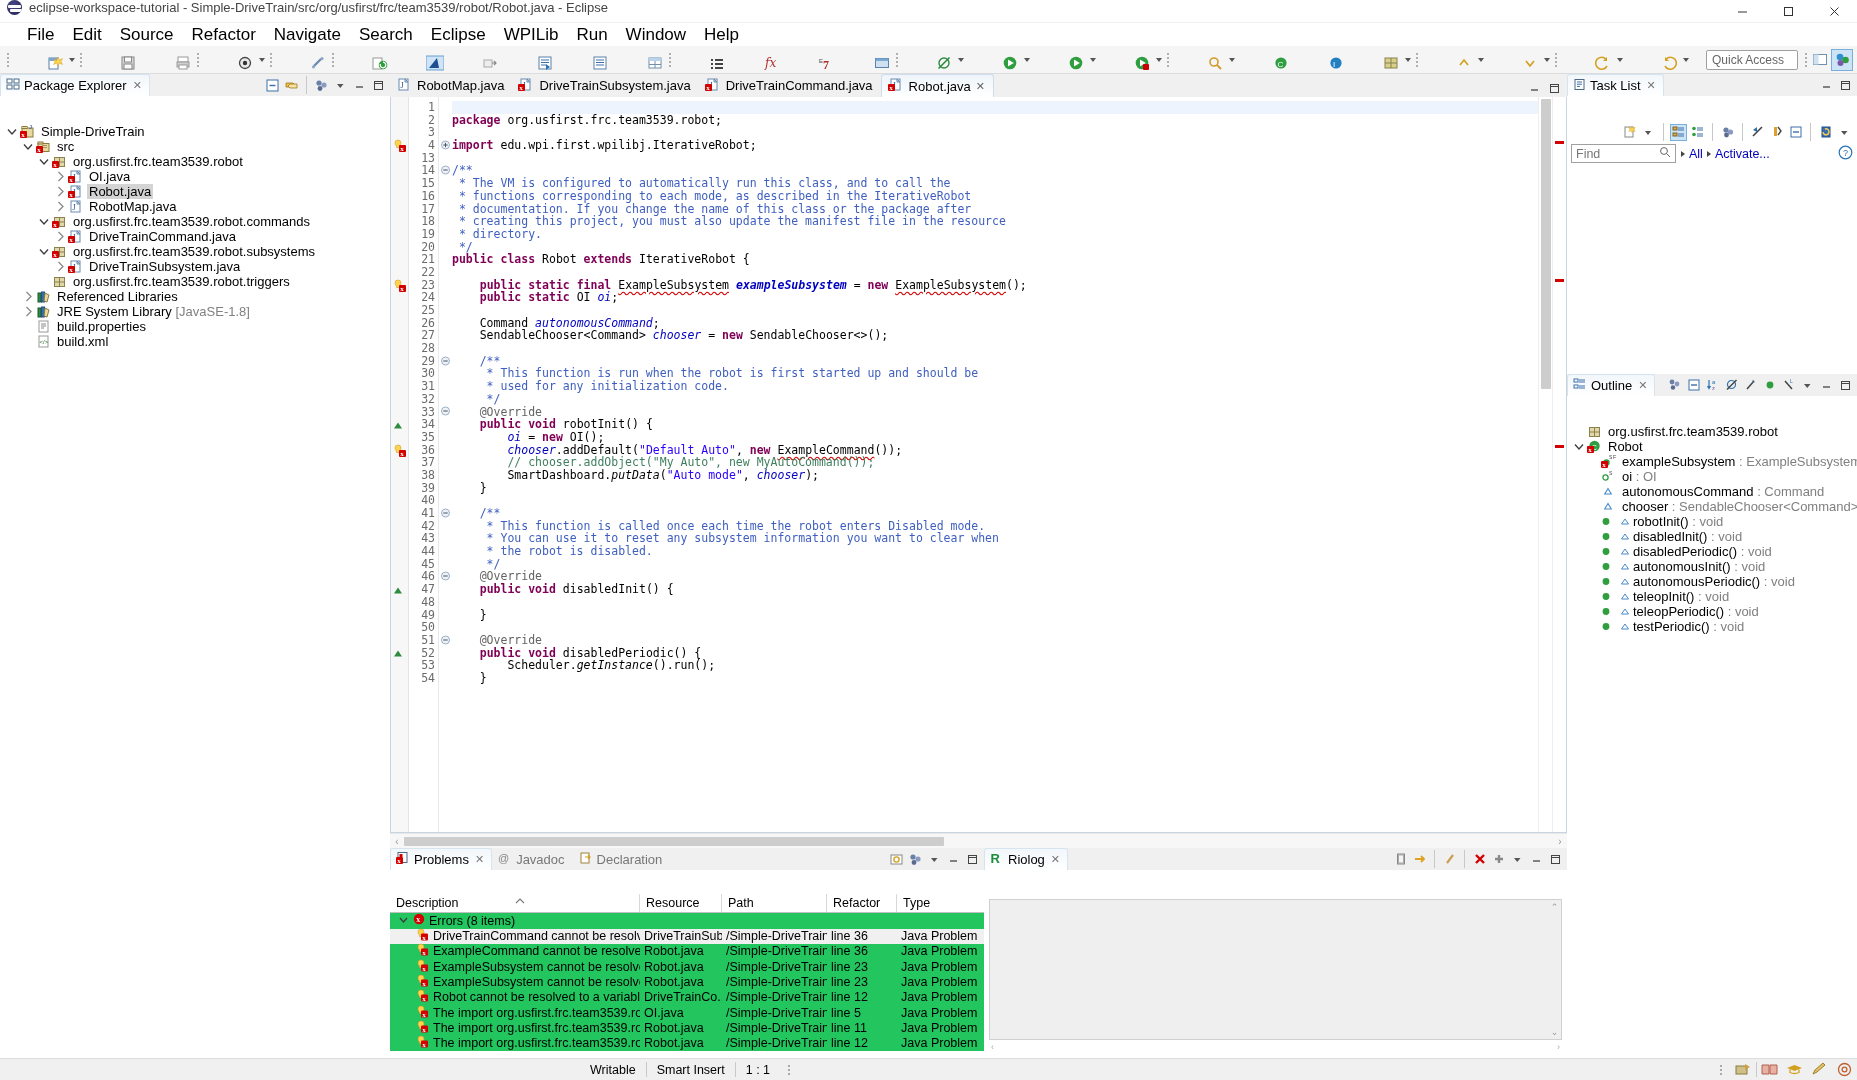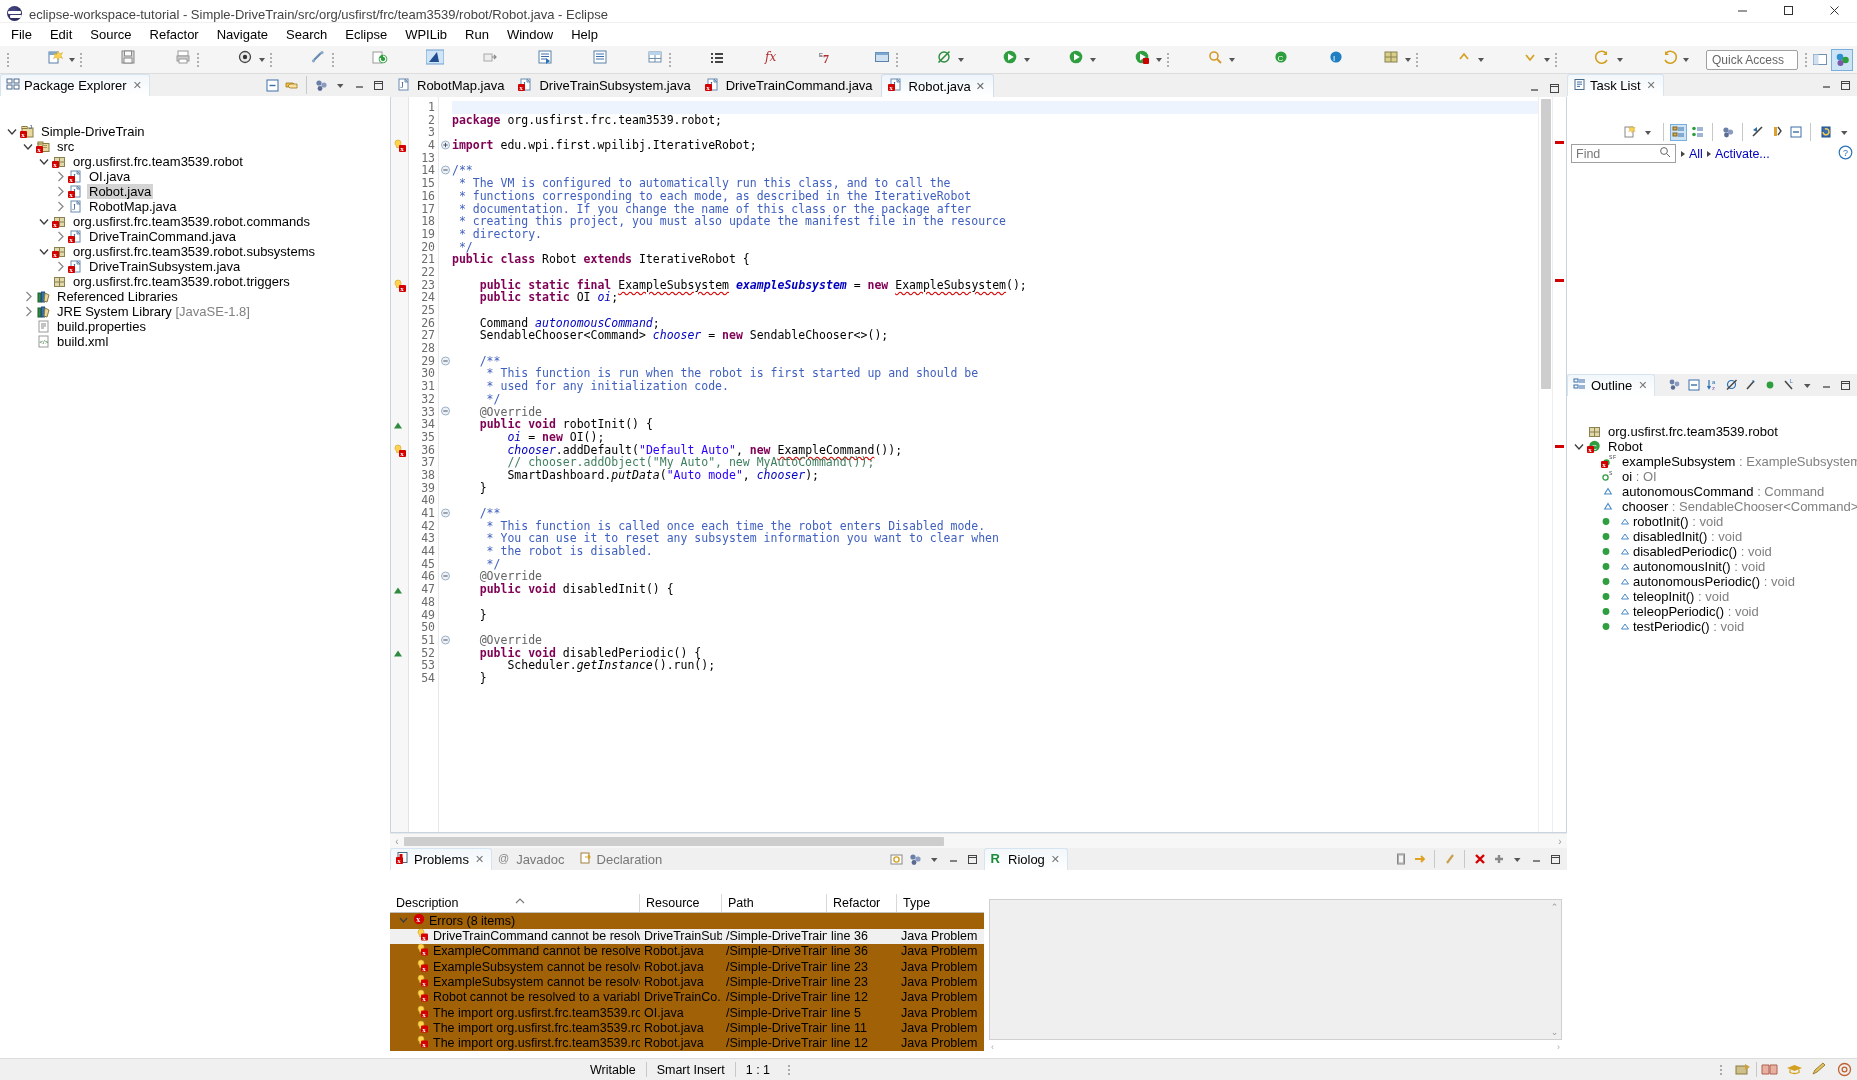--- a/index.html
+++ b/index.html
@@ -9,21 +9,21 @@
     overflow: hidden;
     background: #f0f0f0;
     font-family: "Liberation Sans", sans-serif;
     font-size: 13px;
     color: #000;
   }
   .app { width: 1857px; height: 1080px; display: flex; flex-direction: column; background: #f0f0f0; }
 
   
   .titlebar {
-    height: 23px; background: #ffffff; display: flex; align-items: flex-end;
+    height: 23px; background: #ffffff; display: flex; align-items: flex-start;
     border-bottom: 1px solid #f0f0f0; flex: 0 0 23px;
   }
   .titlebar .tb-icon { width: 16px; height: 16px; margin: 0 6px 0 7px; position: relative; }
   .eclipse-logo {
     width: 15px; height: 15px; border-radius: 50%;
     background: radial-gradient(circle at 40% 35%, #4a4a8a 0%, #2b2b5e 70%);
     position: relative; overflow: hidden;
   }
   .eclipse-logo:before {
     content:""; position:absolute; left:1px; right:1px; top:5px; height:2.5px; background:#fff; border-radius:1px;
@@ -33,33 +33,33 @@
   }
   .titlebar .title-text { font-size: 13px; color: #444; white-space: nowrap; }
   .titlebar .spacer { flex: 1; }
   .win-btns { display: flex; height: 23px; }
   .win-btn { width: 46px; height: 23px; display: flex; align-items: center; justify-content: center; color: #333; font-size: 12px; }
   .win-btn svg { display:block; }
 
   
   .menubar {
     height: 23px; background: #ffffff; display: flex; align-items: center;
-    padding-left: 2px; flex: 0 0 23px; font-size: 13px;
+    padding-left: 18px; flex: 0 0 23px; font-size: 17px;
   }
   .menubar .mi { padding: 2px 9px; color: #000; white-space: nowrap; }
 
   
   .toolbar {
     height: 28px; background: #f5f5f5; border-bottom: 1px solid #dcdcdc;
     display: flex; align-items: center; padding: 0 4px; flex: 0 0 28px; gap: 0px;
   }
   .tb-sep { width: 1px; height: 18px; background: #c8c8c8; margin: 0 4px; }
   .tb-dots { width:3px; height:18px; display:flex; flex-direction:column; justify-content:center; align-items:center; gap:2px; margin:0 2px;}
   .tb-dots i { width:2px;height:2px;background:#b0b0b0;display:block; }
-  .tb-item { width: 22px; height: 22px; display: flex; align-items: flex-start; justify-content: center; position: relative; margin-left: 33px; }
+  .tb-item { width: 22px; height: 22px; display: flex; align-items: flex-end; justify-content: center; position: relative; margin-left: 33px; }
   .tb-caret { width: 11px; height: 22px; display: flex; align-items: center; justify-content: center; }
   .tb-caret:after { content:""; border-left:3.5px solid transparent; border-right:3.5px solid transparent; border-top:4px solid #555; }
   .toolbar .spacer { flex: 1; }
   .quick-access {
     border: 1px solid #a0a0a0; background: #fff; height: 20px; width: 92px;
     font-size: 12px; color: #666; padding: 0 5px; display: flex; align-items: center;
     border-radius: 2px; margin-right: 4px;
   }
   .persp-btn { width: 22px; height: 22px; display:flex;align-items:center;justify-content:center; }
   .persp-btn.active { background: #cde4f7; border: 1px solid #7aaedb; }
@@ -150,21 +150,21 @@
 
   .hscroll { height: 15px; background: #f7f7f7; display:flex; align-items:center; border-top:1px solid #e8e8e8;}
   .hthumb { height: 9px; background: #cdcdcd; border-radius: 1px; }
 
   
   .bottom-row { height: 210px; flex: 0 0 210px; display: flex; gap: 0; }
   .problems-panel { flex: 1; display: flex; flex-direction: column; min-width:0; }
   .riolog-panel { width: 583px; flex: 0 0 583px; display: flex; flex-direction: column; }
 
   .prob-summary { font-size: 12.5px; padding: 2px 4px; background: #fff; }
-  .prob-table { display: flex; flex-direction: column; font-size: 12.5px; background:#a16207; flex:1; min-height:0;}
+  .prob-table { display: flex; flex-direction: column; font-size: 12.5px; background:#22c55e; flex:1; min-height:0;}
   .prob-head { display: flex; height: 19px; background: #fff; border-bottom: 1px solid #c0c0c0; }
   .prob-head .th {
     border-right: 1px solid #d8d8d8; padding: 1px 6px; display: flex; align-items: center;
     position: relative; white-space: nowrap; overflow: hidden;
   }
   .sort-caret { position:absolute; left:50%; top:0px; }
   .prob-rows { flex:1; overflow:hidden; }
   .prob-row { display: flex; height: 15.3px; align-items: center; white-space: nowrap; }
   .prob-row.selected { background: #f0f0f0; }
   .prob-row .td { padding: 0 4px; overflow: hidden; display:flex; align-items:center; gap:4px; }

